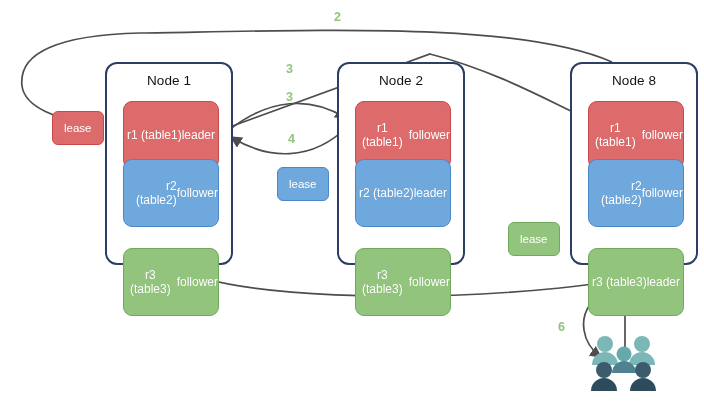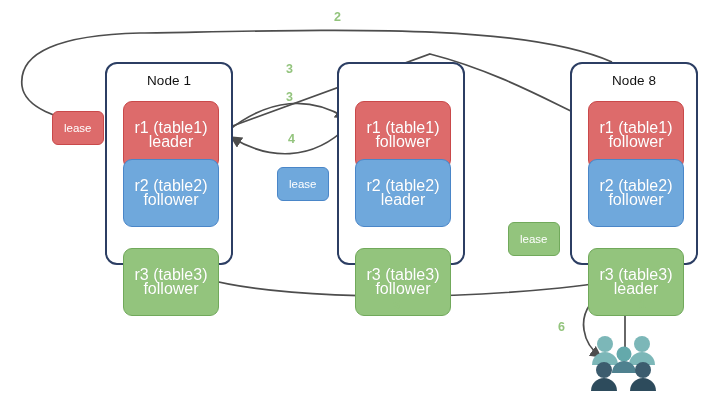--- a/index.html
+++ b/index.html
@@ -42,25 +42,25 @@
     letter-spacing: .1px;
   }
   .replica {
     position: absolute;
     left: 16px;
     width: 96px;
     height: 68px;
     box-sizing: border-box;
     border-radius: 9px;
     display: flex;
-    flex-direction: column;
+    flex-direction: row;
     align-items: center;
     justify-content: center;
     color: #ffffff;
-    font-size: 16px;
+    font-size: 12px;
     line-height: 14px;
     text-align: center;
     text-shadow: 0 0 1px rgba(0,0,0,.10);
   }
   .replica .ln { display: block; }
   .rep-red   { background: #dd6b6b; border: 1.5px solid #c9494a; }
   .rep-blue  { background: #6fa8dc; border: 1.5px solid #4a86c8; text-align: right; }
   .rep-green { background: #93c47d; border: 1.5px solid #71a95b; margin-top: 36px; }
 
   .lease {
@@ -134,20 +134,21 @@
       <span class="ln">r2 (table2)</span>
       <span class="ln">follower</span>
     </div>
     <div class="replica rep-green" style="top:148px;">
       <span class="ln">r3 (table3)</span>
       <span class="ln">follower</span>
     </div>
   </div>
 
   <div class="node-box" style="left:337px; top:62px; width:128px; height:203px;">
+    <div class="node-title">Node 2</div>
     <div class="replica rep-red" style="top:37px;">
       <span class="ln">r1 (table1)</span>
       <span class="ln">follower</span>
     </div>
     <div class="replica rep-blue" style="top:95px;">
       <span class="ln">r2 (table2)</span>
       <span class="ln">leader</span>
     </div>
     <div class="replica rep-green" style="top:148px;">
       <span class="ln">r3 (table3)</span>

